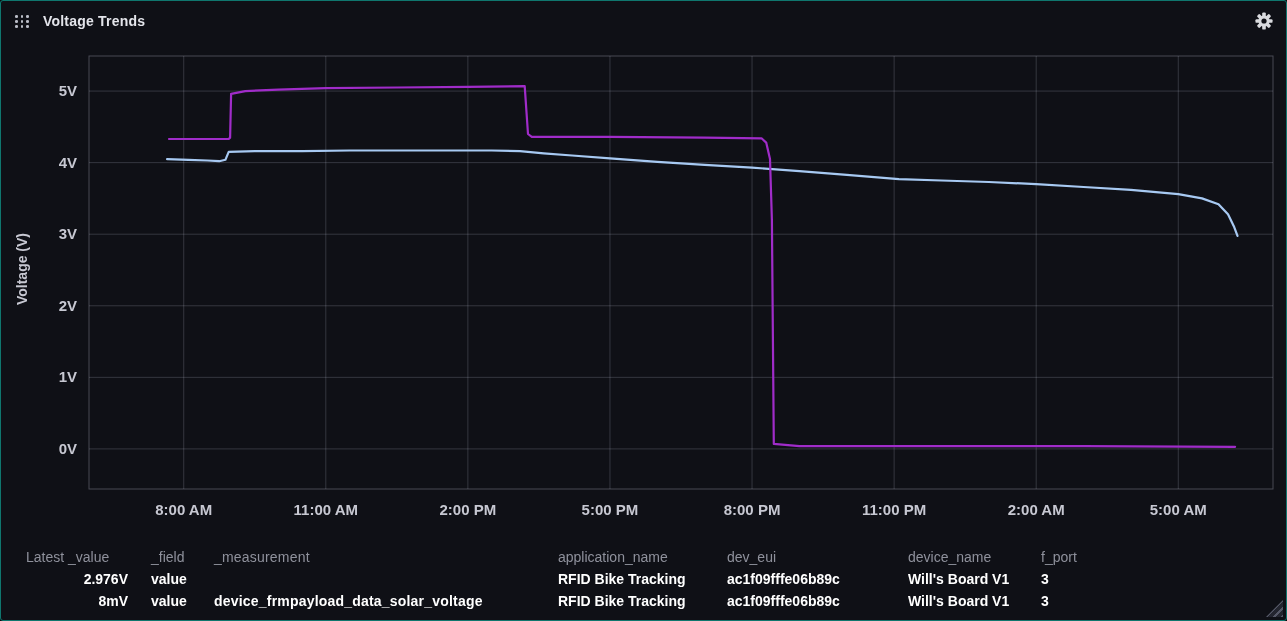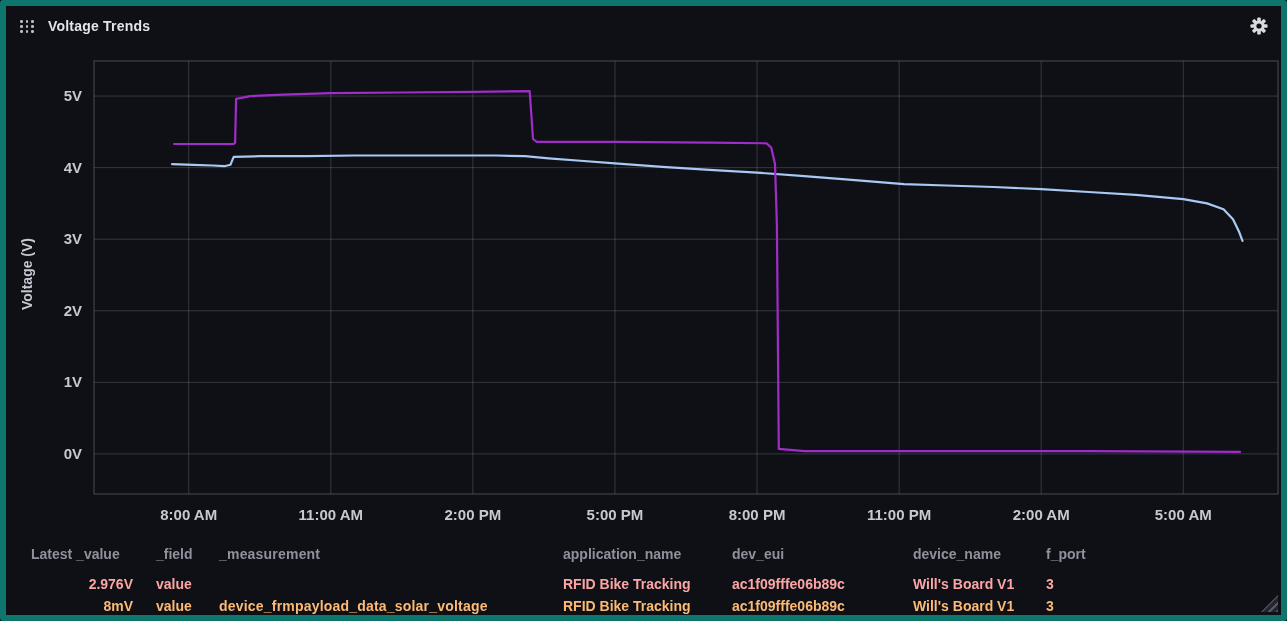--- a/index.html
+++ b/index.html
@@ -1,35 +1,35 @@
 <!DOCTYPE html>
 <html><head>
 <meta charset="utf-8">
 <style>
   html,body{margin:0;padding:0;background:#0a0b0f;}
   body{width:1287px;height:621px;position:relative;overflow:hidden;
        font-family:"Liberation Sans",sans-serif;-webkit-font-smoothing:antialiased;}
-  .panel{position:absolute;inset:0;background:#0f1016;border:6px solid #0f766e;border-radius:3px;}
+  .panel{position:absolute;inset:0;background:#0f1016;border:1px solid #0f766e;border-radius:3px;}
   
   .hdr{position:absolute;left:0;top:0;right:0;height:40px;}
   .drag-dots{position:absolute;left:13px;top:13px;width:16px;height:15px;
              display:grid;grid-template-columns:repeat(3,1fr);grid-template-rows:repeat(3,1fr);cursor:grab;}
   .drag-dots i{width:2.6px;height:2.6px;border-radius:50%;background:#b9bcc6;display:block;margin:auto;}
   .title{position:absolute;left:42px;top:12px;font-size:14px;font-weight:bold;color:#e3e4ea;
          letter-spacing:.2px;cursor:pointer;}
   .gear{position:absolute;right:13px;top:11px;width:18px;height:18px;cursor:pointer;}
   
   #chart-svg{position:absolute;left:0;top:0;}
   .ylabel{position:absolute;left:-34px;top:260px;width:110px;text-align:center;
           transform:rotate(-90deg);font-size:14px;font-weight:bold;color:#c7c8d2;}
   
   .legend{position:absolute;left:0;top:534px;right:0;height:87px;font-size:14px;}
   .lrow{position:absolute;left:0;right:0;height:20px;white-space:nowrap;}
   .lrow span{position:absolute;top:0;line-height:20px;}
-  .lhead{top:4px;color:#8f919c;font-weight:bold;}
+  .lhead{top:12px;color:#8f919c;font-weight:normal;}
   .lr1{top:34px;font-weight:bold;}
   .lr2{top:56px;font-weight:bold;}
   .c0{left:0;width:127px;text-align:right;}
   .c1{left:150px;}
   .c2{left:213px;letter-spacing:.2px;}
   .c3{left:557px;}
   .c4{left:726px;}
   .c5{left:887px;margin-left:20px;}
   .c6{left:1040px;}
   .lhead .c0{left:25px;width:102px;text-align:left;}
@@ -107,29 +107,29 @@
   <div class="legend">
     <div class="lrow lhead">
       <span class="c0">Latest _value</span>
       <span class="c1">_field</span>
       <span class="c2">_measurement</span>
       <span class="c3">application_name</span>
       <span class="c4">dev_eui</span>
       <span class="c5">device_name</span>
       <span class="c6">f_port</span>
     </div>
-    <div class="lrow lr1 legend-row-values" style="color: #fca5a5;">
+    <div class="lrow lr1 legend-row-values" style="color: #ffffff;">
       <span class="c0">2.976V</span>
       <span class="c1">value</span>
       <span class="c3">RFID Bike Tracking</span>
       <span class="c4">ac1f09fffe06b89c</span>
       <span class="c5">Will's Board V1</span>
       <span class="c6">3</span>
     </div>
-    <div class="lrow lr2 legend-row-values" style="color: #fdba74; padding-left: 8px;">
+    <div class="lrow lr2 legend-row-values" style="color: #ffffff; padding-left: 8px;">
       <span class="c0">8mV</span>
       <span class="c1">value</span>
       <span class="c2">device_frmpayload_data_solar_voltage</span>
       <span class="c3">RFID Bike Tracking</span>
       <span class="c4">ac1f09fffe06b89c</span>
       <span class="c5">Will's Board V1</span>
       <span class="c6">3</span>
     </div>
   </div>
 

